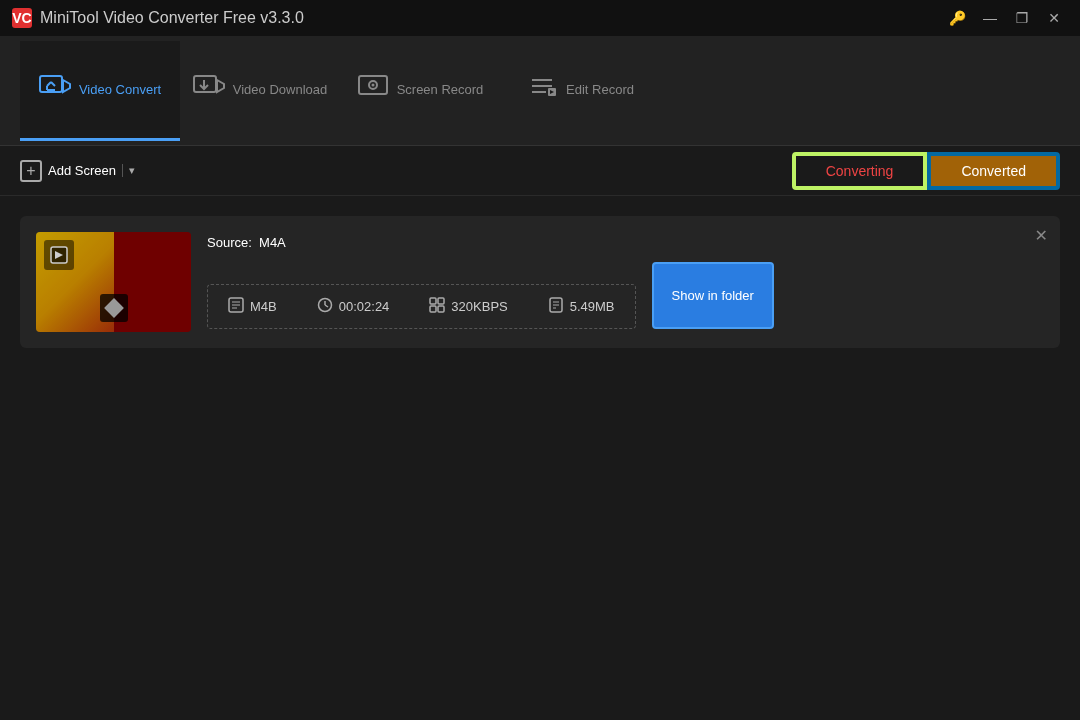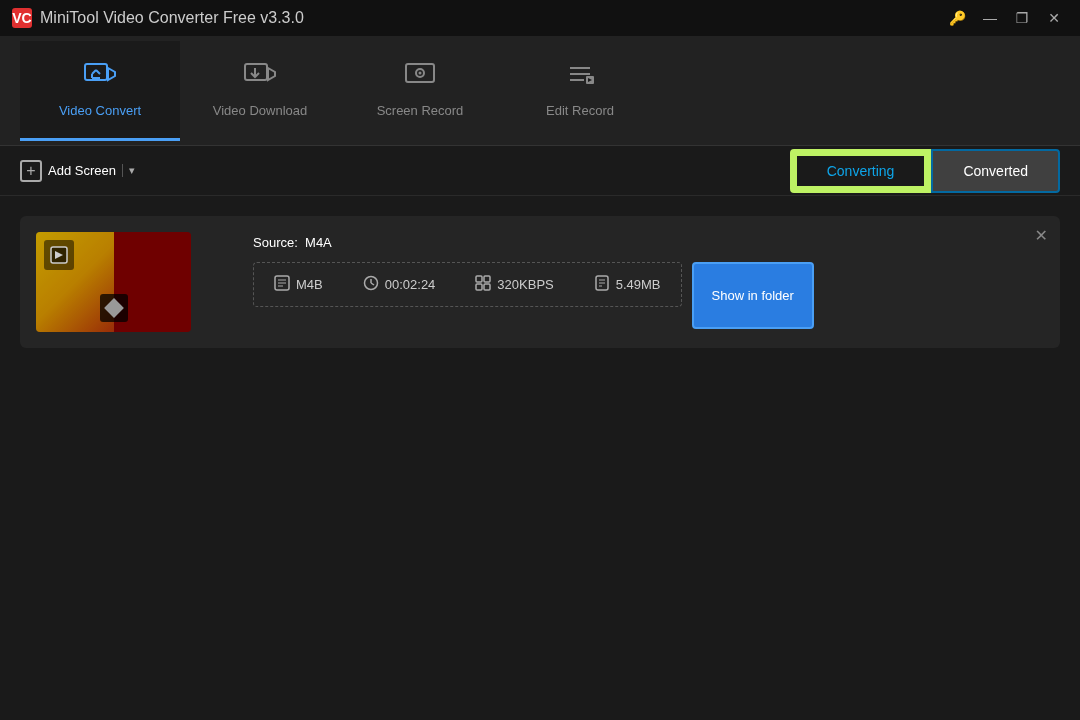--- a/index.html
+++ b/index.html
@@ -60,21 +60,21 @@
     #navbar {
       height: 110px;
       background: #222;
       display: flex;
       align-items: center;
       padding: 0 20px;
       border-bottom: 1px solid #333;
     }
     .nav-item {
       display: flex;
-      flex-direction: column;
+      flex-direction: row;
       align-items: center;
       justify-content: center;
       width: 160px;
       height: 100px;
       cursor: pointer;
       gap: 8px;
       border-bottom: 3px solid transparent;
       color: #888;
     }
     .nav-item.active {
@@ -109,35 +109,35 @@
       font-size: 13px;
     }
     .tab-group {
       margin-left: auto;
       display: flex;
       gap: 0;
     }
     .tab-btn {
       padding: 7px 30px;
       background: transparent;
-      border: 7px solid #bef264;
-      color: #0ea5e9;
+      border: 4px solid #bef264;
+      color: #ef4444;
       cursor: pointer;
       font-size: 14px;
     }
     .tab-btn:first-child {
       border-radius: 4px 0 0 4px;
     }
     .tab-btn:last-child {
       border-radius: 0 4px 4px 0;
     }
     .tab-btn.active {
-      background: #404040;
-      color: #fff;
-      border: 2px solid #0369a1;
+      background: #a16207;
+      color: #fff;
+      border: 4px solid #0369a1;
     }
 
     
     #main {
       padding: 20px;
       background: #1a1a1a;
       height: calc(720px - 36px - 110px - 50px);
     }
 
     
@@ -188,21 +188,20 @@
       position: absolute;
       inset: 0;
       background: rgba(0,0,0,0.2);
     }
 
     .card-info {
       flex: 1;
       display: flex;
       flex-direction: column;
       gap: 12px;
-      margin-left: 46px;
     }
     .source-line {
       font-size: 13px;
       color: #ccc;
     }
     .source-line span {
       color: #fff;
       font-weight: 500;
     }
 
@@ -341,21 +340,21 @@
         <div style="width:14px;height:14px;background:#999;transform:rotate(45deg);"></div>
       </div>
     </div>
 
     <div class="card-info">
       <div class="source-line">
         <span>Source:</span>
         &nbsp;<span>M4A</span>
       </div>
 
-      <div style="display:flex;align-items:flex-start;gap:10px;">
+      <div style="display:flex;align-items:flex-end;gap:16px;">
         <div class="file-details-box">
           <div class="detail-item">
             <span class="detail-icon">
               <svg width="16" height="16" viewBox="0 0 16 16" fill="none">
                 <rect x="1" y="1" width="14" height="14" rx="2" stroke="#aaa" stroke-width="1.5" fill="none"></rect>
                 <line x1="4" y1="5" x2="12" y2="5" stroke="#aaa" stroke-width="1"></line>
                 <line x1="4" y1="8" x2="12" y2="8" stroke="#aaa" stroke-width="1"></line>
                 <line x1="4" y1="11" x2="9" y2="11" stroke="#aaa" stroke-width="1"></line>
               </svg>
             </span>

